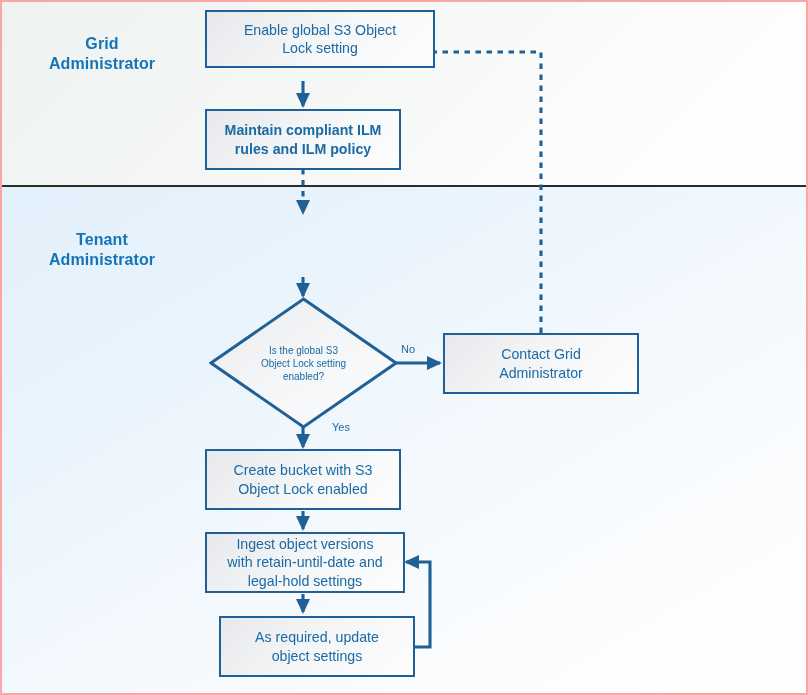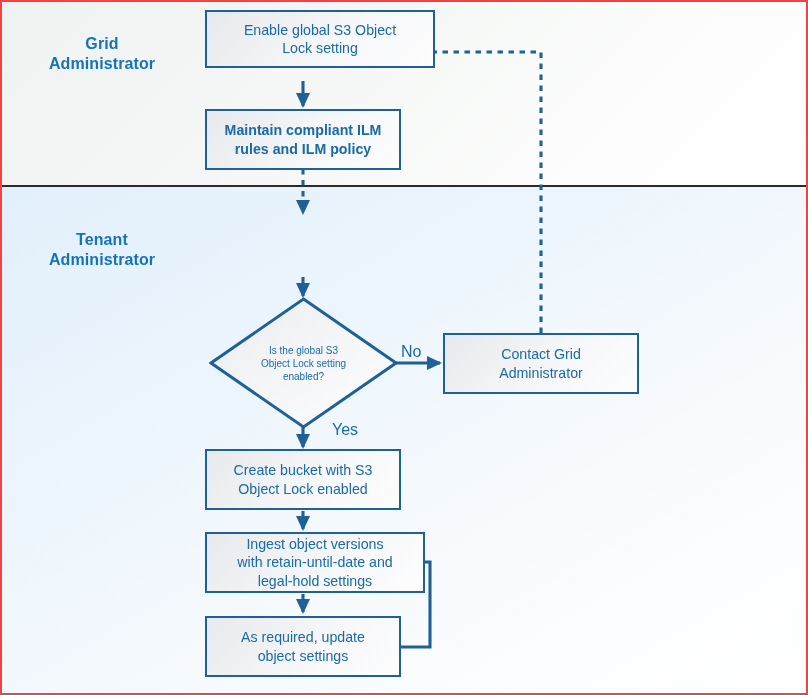--- a/index.html
+++ b/index.html
@@ -9,21 +9,21 @@
   }
   body {
     font-family: "Liberation Sans", sans-serif;
   }
   #diagram-root {
     position: relative;
     width: 808px;
     height: 695px;
     overflow: hidden;
     box-sizing: border-box;
-    border: 2px solid #ef4444;
+    border: 2px solid #fca5a5;
     background: #5eead4;
   }
   .lane {
     position: absolute;
     left: 0;
     width: 804px;
     box-sizing: border-box;
   }
   #lane-grid {
     top: 0;
@@ -96,21 +96,21 @@
   }
   #connectors {
     position: absolute;
     left: 0;
     top: 0;
     pointer-events: none;
   }
   .edge-label {
     position: absolute;
     color: #1a6aa5;
-    font-size: 16px;
+    font-size: 11px;
     line-height: 1;
   }
 </style>
 </head>
 <body>
 
 <div id="diagram-root">
 
   <div class="lane" id="lane-grid"></div>
   <div class="lane" id="lane-tenant"></div>
@@ -174,24 +174,24 @@
 Object Lock setting
 enabled?</div>
   </div>
 
   <div class="node" id="node-contact" style="left:441px; top:331px; width:196px; height:61px;">Contact Grid
 Administrator</div>
 
   <div class="node" id="node-create-bucket" style="left:203px; top:447px; width:196px; height:61px;">Create bucket with S3
 Object Lock enabled</div>
 
-  <div class="node" id="node-ingest" style="left:203px; top:530px; width:220px; height:61px;">Ingest object versions
+  <div class="node" id="node-ingest" style="left:203px; top:530px; width:200px; height:61px;">Ingest object versions
 with retain-until-date and
 legal-hold settings</div>
 
-  <div class="node" id="node-update" style="left:203px; top:614px; width:196px; height:61px;">As required, update
+  <div class="node" id="node-update" style="left:217px; top:614px; width:196px; height:61px;">As required, update
 object settings</div>
 
   <div class="edge-label" id="label-no" style="left:399px; top:342px;">No</div>
 
   <div class="edge-label" id="label-yes" style="left:313px; top:420px;margin-left:17px;">Yes</div>
 
 </div>
 
 </body></html>

